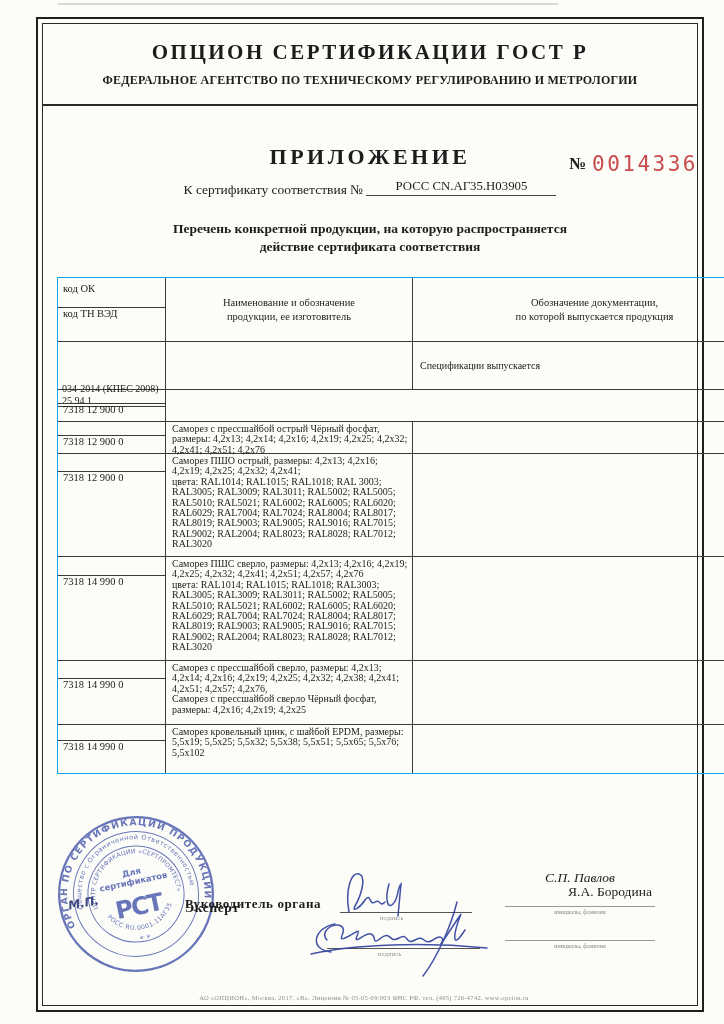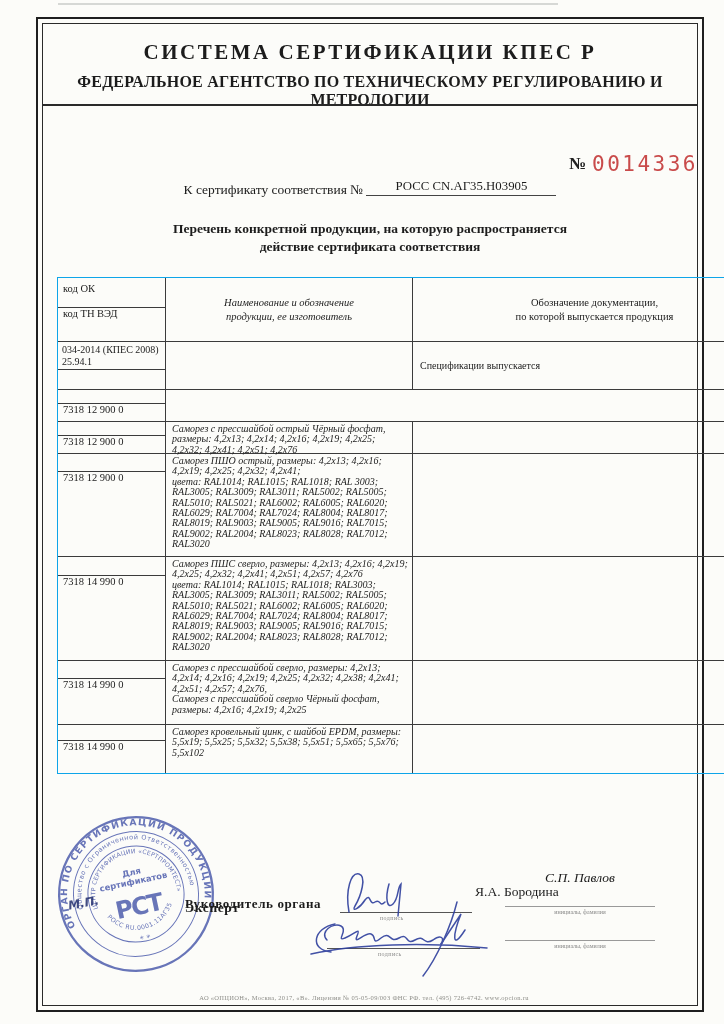--- a/index.html
+++ b/index.html
@@ -6,42 +6,42 @@
   body{
     width:724px;height:1024px;background:#f4f4ef;position:relative;overflow:hidden;
     font-family:"Liberation Serif", serif;color:#1c1c1c;
   }
   .page{position:absolute;inset:0;background:#fcfcf9;}
   .scan-artifact{position:absolute;top:3px;left:58px;width:500px;height:2px;background:#a8aca9;opacity:.45;}
   .outer-frame{position:absolute;left:36px;top:17px;width:668px;height:995px;border:2px solid #1f1f1f;box-sizing:border-box;}
   .inner-frame{position:absolute;left:42px;top:23px;width:656px;height:983px;border:1px solid #2a2a2a;box-sizing:border-box;}
   .hdr-wrap{position:absolute;left:44px;top:40px;width:652px;text-align:center;}
   .hdr-line1{font-size:21px;font-weight:bold;letter-spacing:2.5px;}
-  .hdr-line2{font-size:16px;font-weight:bold;letter-spacing:.2px;margin-top:8px;text-align:center;}
+  .hdr-line2{font-size:12px;font-weight:bold;letter-spacing:.2px;margin-top:8px;text-align:center;}
   .hdr-rule{position:absolute;left:43px;top:104px;width:654px;height:2px;background:#2a2a2a;}
   .blank-no{position:absolute;top:112px;right:26px;white-space:nowrap;margin-top:40px;}
   .blank-no .no-sign{font-size:17px;font-weight:bold;color:#222;margin-right:6px;vertical-align:2px;}
   .blank-no .no-digits{font-family:"DejaVu Sans Mono", monospace;font-size:21px;letter-spacing:2.5px;color:#c94b4b;}
   .doc-title{position:absolute;left:44px;top:144px;width:652px;text-align:center;font-size:22px;font-weight:bold;letter-spacing:3.5px;}
   .cert-line{position:absolute;left:44px;top:182px;width:652px;text-align:center;font-size:13.5px;white-space:nowrap;}
   .cert-underline{display:inline-block;min-width:182px;border-bottom:1px solid #444;text-align:center;
       font-size:12.8px;padding:0 4px 1px 4px;transform:translateY(-4px);}
   .subtitle{position:absolute;left:44px;top:220px;width:652px;text-align:center;font-size:13.5px;font-weight:bold;
       line-height:18px;white-space:pre-line;}
   
   .tbl{position:absolute;left:57px;top:277px;width:720px;border:1px solid #0ea5e9;box-sizing:border-box;background:transparent;}
   .trow{display:flex;border-bottom:1px solid #3b3b3b;box-sizing:border-box;}
   .trow:last-child{border-bottom:none;}
   .c1{width:108px;border-right:1px solid #3b3b3b;box-sizing:border-box;display:flex;flex-direction:column;}
-  .c2{width:247px;border-right:1px solid #3b3b3b;box-sizing:border-box;font-style:italic;}
+  .c2{width:247px;border-right:1px solid #3b3b3b;box-sizing:border-box;}
   .c3{flex:1;}
   .st{border-bottom:1px solid #3b3b3b;box-sizing:border-box;}
   .sb{flex:1;display:flex;align-items:flex-start;}
   .rh{height:64px;}  .rh .st{height:30px;}
-  .r1{height:48px;}  .r1 .st{height:28px;}
+  .r1{height:48px;}  .r1 .st{height:28px;margin-top:39px;}
   .r2{height:32px;}  .r2 .st{height:14px;}
   .r3{height:32px;}  .r3 .st{height:14px;}
   .r4{height:103px;} .r4 .st{height:18px;}
   .r5{height:104px;} .r5 .st{height:19px;}
   .r6{height:64px;}  .r6 .st{height:18px;}
   .r7{height:48px;}  .r7 .st{height:16px;}
   .hcell-left{font-size:10.5px;padding:5px 0 0 5px;}
   .hcell-mid,.hcell-right{display:flex;align-items:center;justify-content:center;text-align:center;
       font-size:10.5px;line-height:13.5px;white-space:pre-line;height:100%;}
   .okcode{font-size:10px;line-height:11.5px;padding:2px 3px 0 4px;white-space:pre-line;}
@@ -53,47 +53,48 @@
   .mp-mark{position:absolute;left:68px;top:896px;font-family:"DejaVu Sans", sans-serif;font-size:12px;font-weight:bold;
       font-style:italic;color:#222e6e;transform:rotate(-10deg);opacity:.85;}
   
   .role1{position:absolute;left:185px;top:896px;font-size:13px;font-weight:600;letter-spacing:.6px;}
   .role2{position:absolute;left:185px;top:900px;font-size:13.5px;font-weight:600;letter-spacing:.6px;}
   .sigline1{position:absolute;left:340px;top:912px;width:132px;height:1px;background:#555;}
   .sigline2{position:absolute;left:327px;top:948px;width:153px;height:1px;background:#555;}
   .sigcap{position:absolute;font-size:6px;color:#8a8a8a;letter-spacing:.4px;}
   .sigcap.c1p{left:380px;top:915px;}
   .sigcap.c2p{left:378px;top:951px;}
-  .name1{position:absolute;left:475px;top:884px;width:150px;text-align:left;font-size:13.5px;}
+  .name1{position:absolute;left:535px;top:884px;width:150px;text-align:center;font-size:13.5px;}
   .name2{position:absolute;left:505px;top:870px;width:150px;text-align:center;font-size:13.5px;font-style:italic;}
   .nameline1{position:absolute;left:505px;top:906px;width:150px;height:1px;background:#999;}
   .nameline2{position:absolute;left:505px;top:940px;width:150px;height:1px;background:#999;}
   .namecap1{position:absolute;left:505px;top:909px;width:150px;text-align:center;font-size:6px;color:#8a8a8a;}
   .namecap2{position:absolute;left:505px;top:943px;width:150px;text-align:center;font-size:6px;color:#8a8a8a;}
   .sig-svg{position:absolute;left:305px;top:862px;width:190px;height:118px;}
   .footer{position:absolute;left:44px;top:994px;width:640px;text-align:center;font-size:6.5px;color:#8d8d88;letter-spacing:.3px;}
 </style>
 </head>
 <body>
 
 <div class="page">
   <div class="scan-artifact"></div>
   <div class="outer-frame"></div>
   <div class="inner-frame"></div>
 
   <div class="hdr-wrap">
-    <div class="hdr-line1">СИСТЕМА СЕРТИФИКАЦИИ КПЕС Р</div>
+    <div class="hdr-line1">ОПЦИОН СЕРТИФИКАЦИИ ГОСТ Р</div>
     <div class="hdr-line2">ФЕДЕРАЛЬНОЕ АГЕНТСТВО ПО ТЕХНИЧЕСКОМУ РЕГУЛИРОВАНИЮ И МЕТРОЛОГИИ</div>
   </div>
   <div class="hdr-rule"></div>
 
   <div class="blank-no">
     <span class="no-sign">№</span><span class="no-digits">0014336</span>
   </div>
 
+  <div class="doc-title">ПРИЛОЖЕНИЕ</div>
 
   <div class="cert-line">
     <span>К сертификату соответствия №</span>
     <span class="cert-underline">РОСС CN.АГ35.Н03905</span>
   </div>
 
   <div class="subtitle">Перечень конкретной продукции,  на которую распространяется
 действие сертификата соответствия</div>
 
   <div class="tbl">

